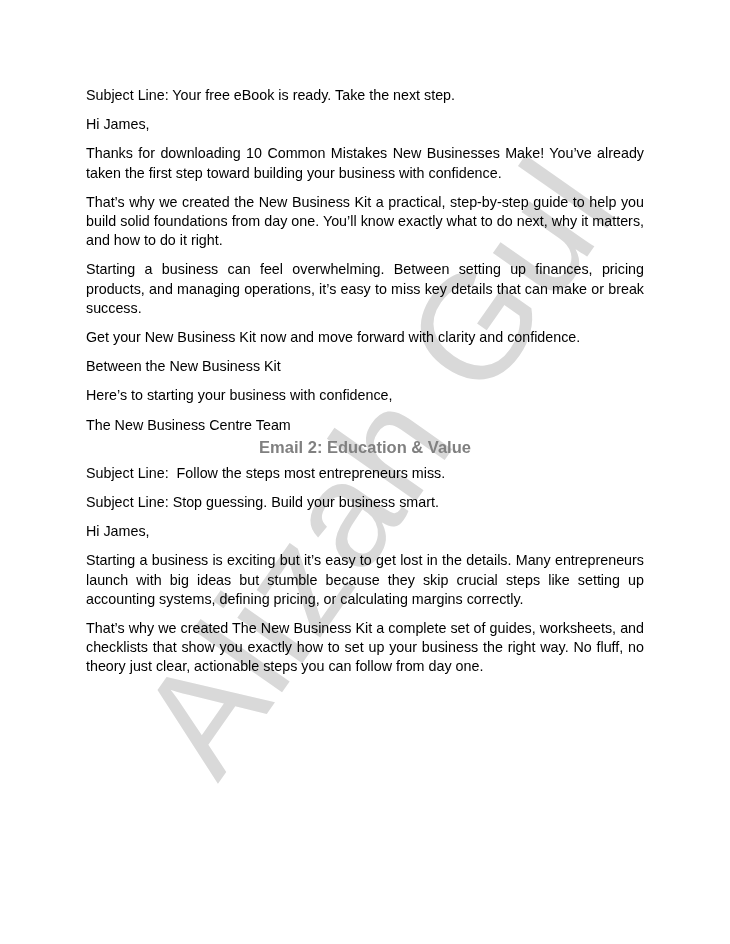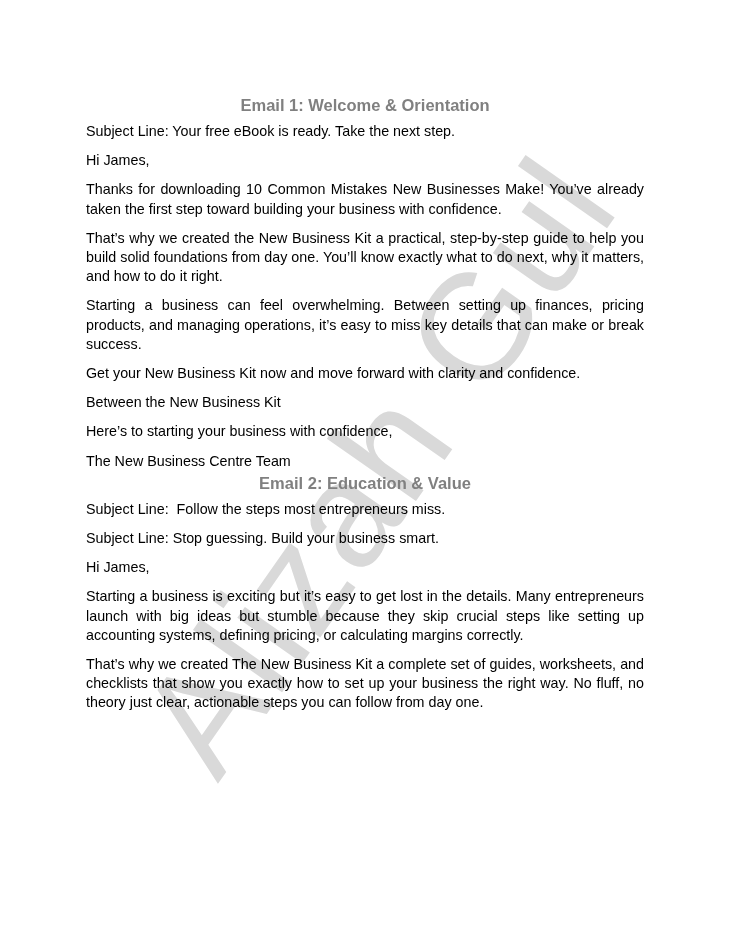--- a/index.html
+++ b/index.html
@@ -83,21 +83,20 @@
 
 <div class="page">
 
   <div class="watermark">
     <span>Alizah Gul</span>
   </div>
 
   <div class="content">
 
     <section>
-      <h2 class="email-heading h1-email">Email 1: Welcome &amp; Orientation</h2>
       <p class="left">Subject Line: Your free eBook is ready. Take the next step.</p>
       <p class="left">Hi James,</p>
       <p>Thanks for downloading 10 Common Mistakes New Businesses Make! You’ve already taken the first step toward building your business with confidence.</p>
       <p>That’s why we created the New Business Kit a practical, step-by-step guide to help you build solid foundations from day one. You’ll know exactly what to do next, why it matters, and how to do it right.</p>
       <p>Starting a business can feel overwhelming. Between setting up finances, pricing products, and managing operations, it’s easy to miss key details that can make or break success.</p>
       <p class="left">Get your New Business Kit now and move forward with clarity and confidence.</p>
       <p class="left">Between the New Business Kit</p>
       <p class="left">Here’s to starting your business with confidence,</p>
       <p class="left" style="margin-bottom:0;">The New Business Centre Team</p>
     </section>

